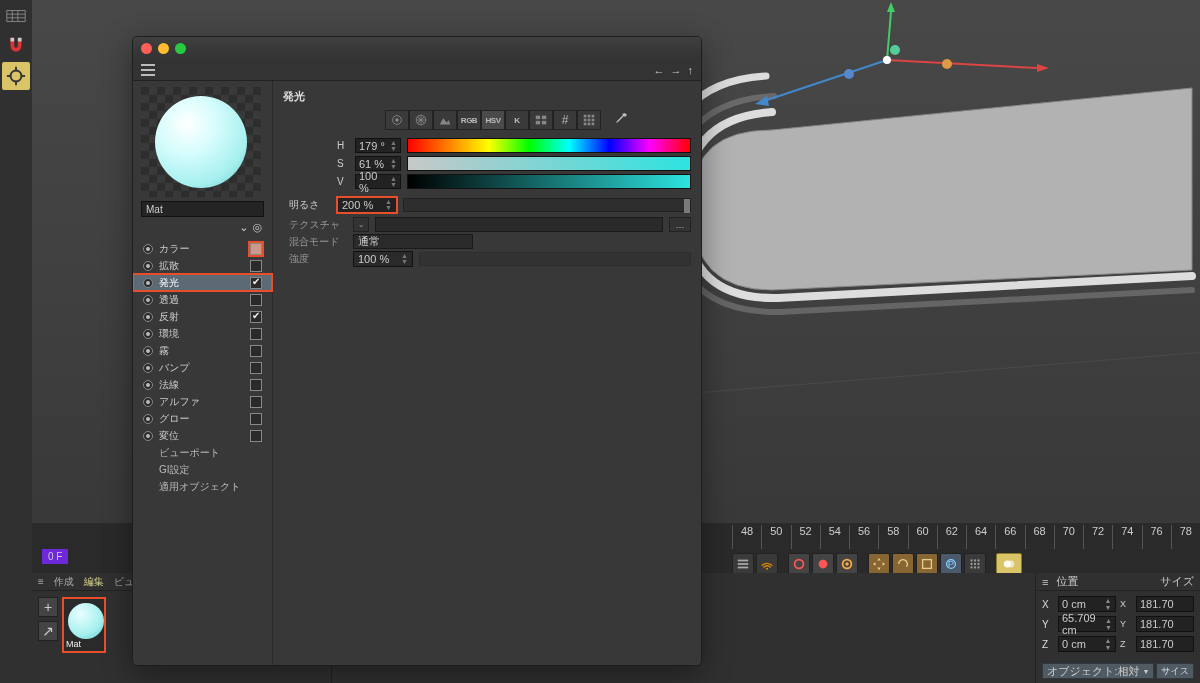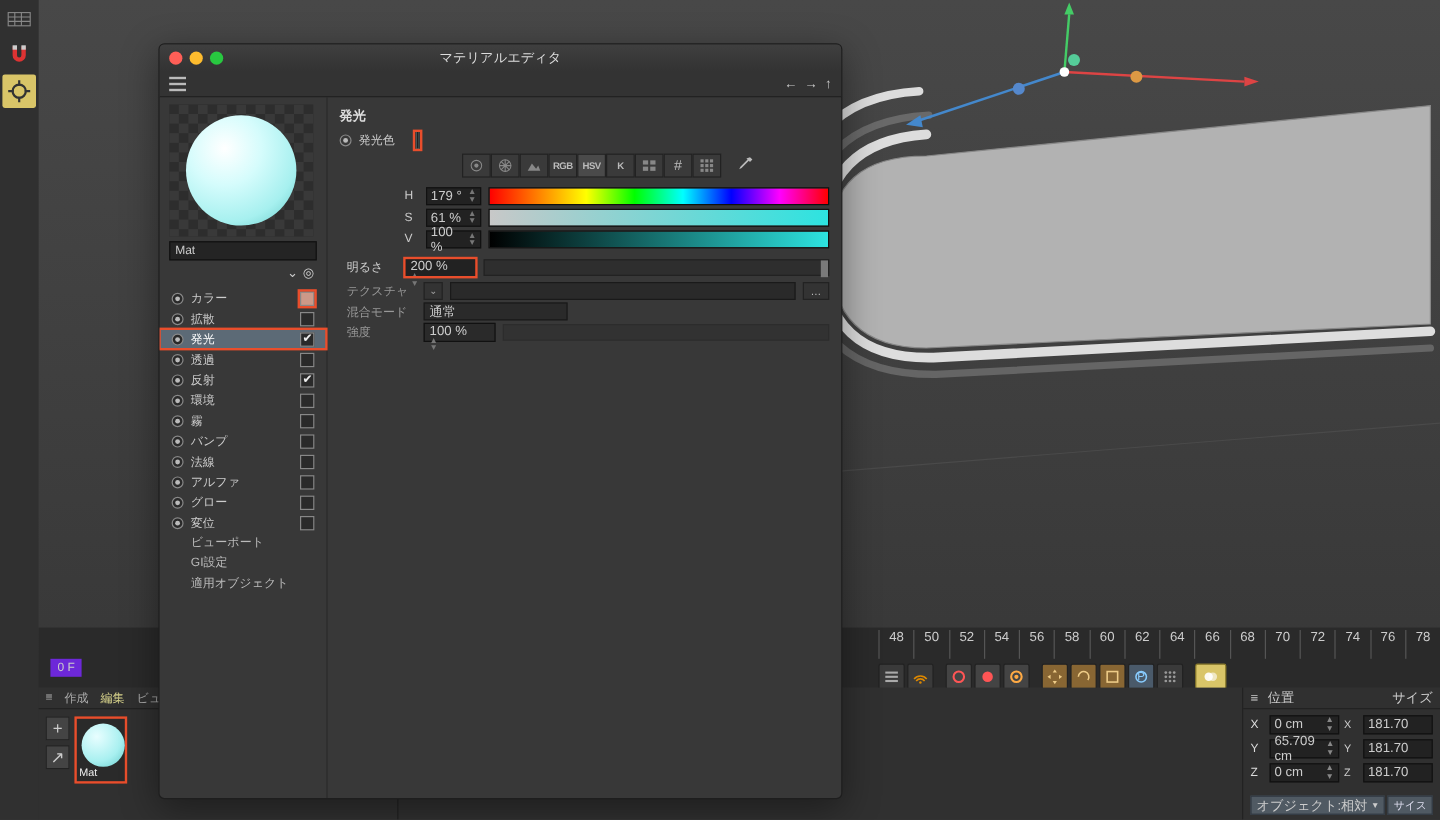--- a/index.html
+++ b/index.html
@@ -102,21 +102,21 @@
 .hsv-row { display:flex; align-items:center; gap:6px; margin-bottom:3px; margin-left:54px;}
 .hsv-lbl { width:12px; font-size:10px;}
 .hsv-val { width:46px; height:15px; background:#222; border:1px solid #111; font-size:9px; display:flex; align-items:center; padding:0 3px; justify-content:space-between;}
 .hsv-val .sp{ font-size:7px; color:#777; line-height:6px;}
 .hsv-grad { flex:1; height:15px; border:1px solid #111;}
 .h-grad { background: linear-gradient(90deg, red, #ff8000, yellow, lime, cyan, blue, magenta, red);}
 .s-grad { background: linear-gradient(90deg, #c8c8c8, #2de3e0);}
 .v-grad { background: linear-gradient(90deg, #000, #2de3e0);}
 
 .brightness-row { display:flex; align-items:center; gap:6px; margin:8px 0 4px 0;}
-.num-input { height:16px; width:60px; background:#222; border:1px solid #111; font-size:10px; display:flex; align-items:flex-start; padding:0 4px; justify-content:space-between;flex-direction:column;}
+.num-input { height:16px; width:60px; background:#222; border:1px solid #111; font-size:10px; display:flex; align-items:center; padding:0 4px; justify-content:space-between;}
 .num-input .sp{ font-size:7px; color:#777; line-height:6px;}
 
 .slider-track { flex:1; height:14px; background:#2e2e2e; border:1px solid #222; position:relative;}
 .slider-thumb { width:6px; height:14px; background:#7a7a7a; position:absolute; right:0; top:0;}
 
 .sub-row { display:flex; align-items:center; gap:6px; margin-bottom:2px;}
 .sub-row .lbl { width:64px; font-size:10px; color:#999; padding-left:6px;}
 .sub-input{ height:15px; background:#2a2a2a; border:1px solid #1a1a1a; font-size:9px; display:flex; align-items:center; padding:0 4px; flex:1; color:#888;}
 .disclosure { width:16px; height:15px; background:#333; border:1px solid #222; display:flex; align-items:center; justify-content:center; font-size:8px; color:#999;}
 .dots-btn { width:22px; height:15px; background:#333; border:1px solid #222; display:flex; align-items:center; justify-content:center; font-size:9px; color:#bbb;}
@@ -350,21 +350,20 @@
   </div>
 </div>
 
 <div class="dialog">
   <div class="titlebar">
     <div class="traffic">
       <div class="tc-close"></div>
       <div class="tc-min"></div>
       <div class="tc-max"></div>
     </div>
-    <div class="title-text">マテリアルエディタ</div>
   </div>
   <div class="dlg-toolbar">
     <div class="ham">
         <div></div>
         <div></div>
         <div></div>
       </div>
     <div class="nav-arrows">
       <span>←</span>
       <span>→</span>
@@ -447,25 +446,20 @@
             <span class="chan-check"></span>
           </div>
         <div class="chan-static">ビューポート</div>
         <div class="chan-static">GI設定</div>
         <div class="chan-static">適用オブジェクト</div>
       </div>
     </div>
 
     <div class="dlg-right">
       <div class="sec-title">発光</div>
-      <div class="prop-row">
-        <span class="radio on"></span>
-        <span class="prop-label">発光色</span>
-        <span class="color-swatch-wrap"><span class="color-swatch"></span></span>
-      </div>
       <div class="icon-row">
         <div class="ic">
             <svg viewBox="0 0 16 16">
               <circle cx="8" cy="8" r="5" fill="none" stroke="#888"></circle>
               <circle cx="8" cy="8" r="2" fill="#888"></circle>
             </svg>
           </div>
         <div class="ic">
             <svg viewBox="0 0 16 16">
               <circle cx="8" cy="8" r="5.5" fill="none" stroke="#888"></circle>

